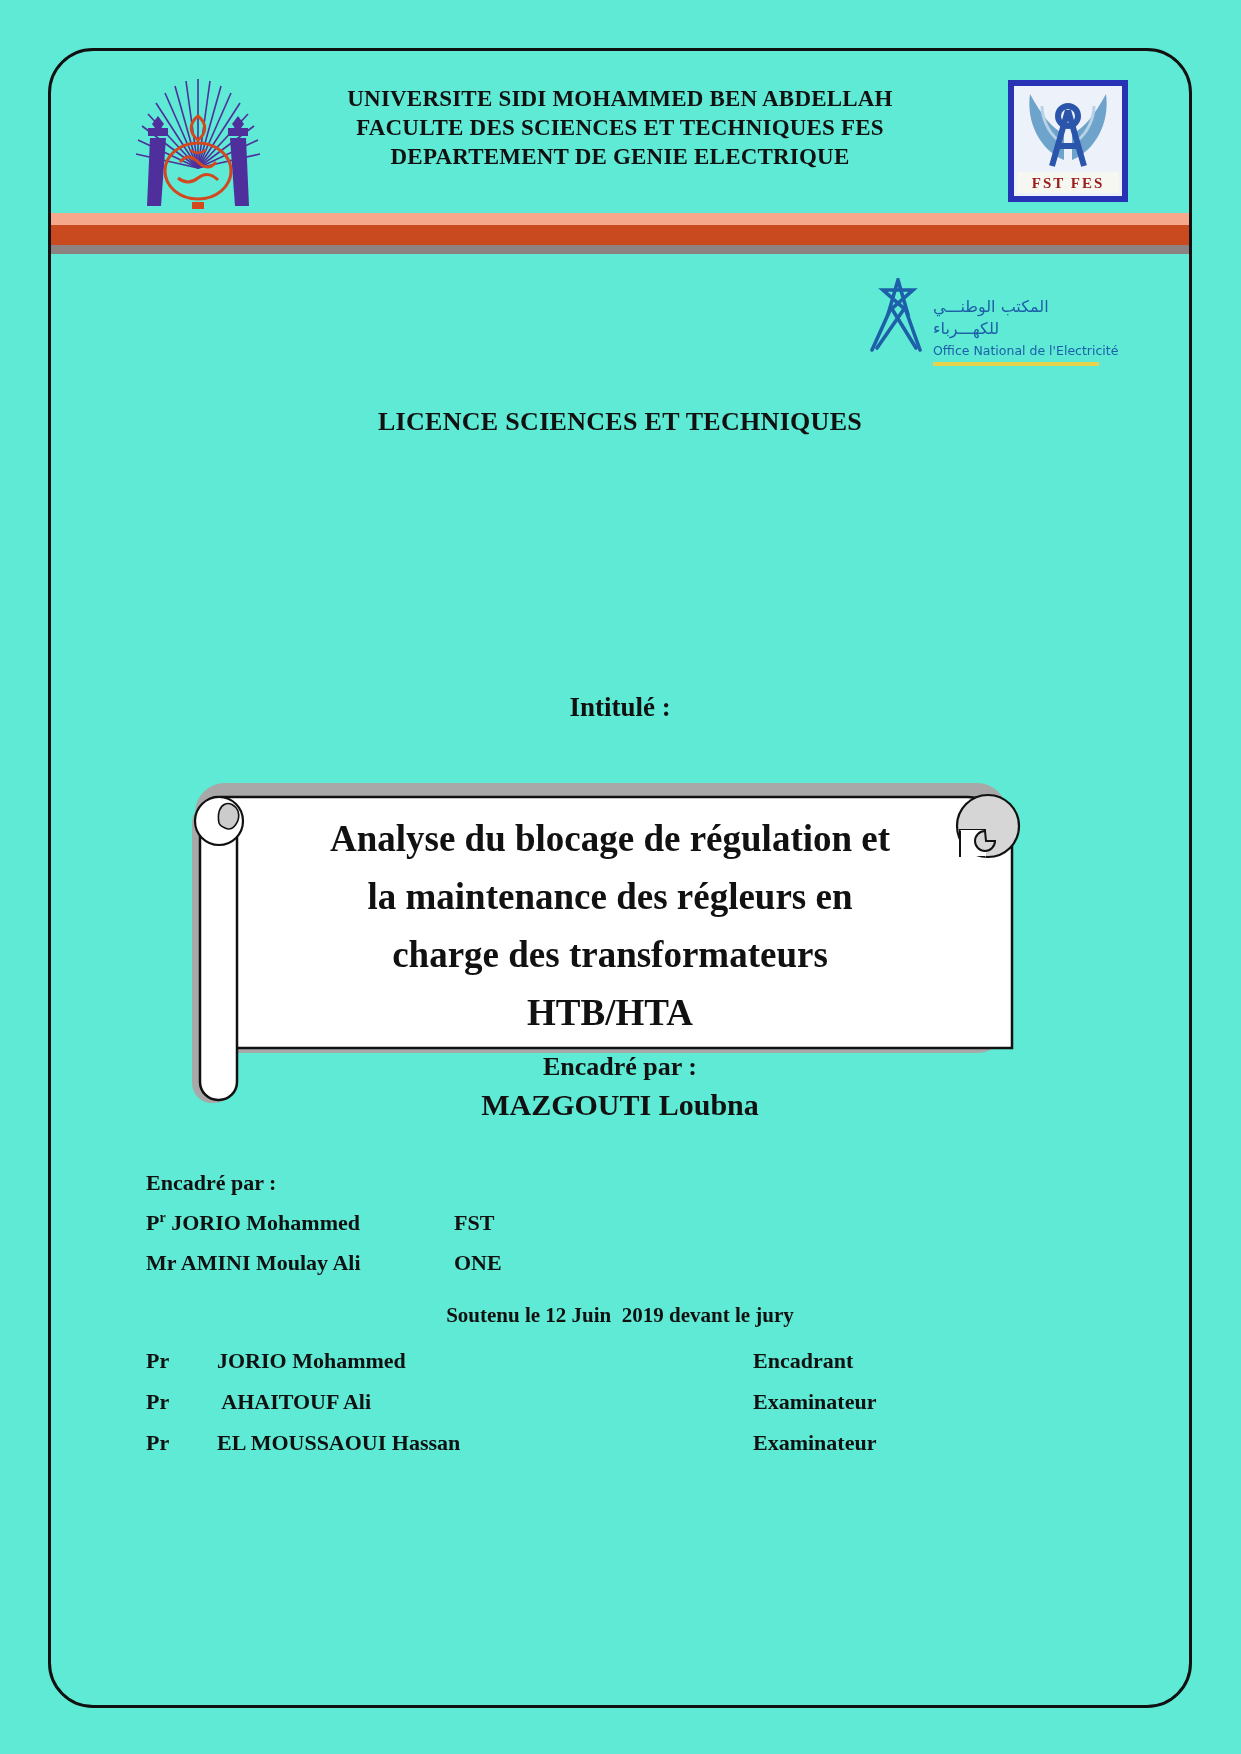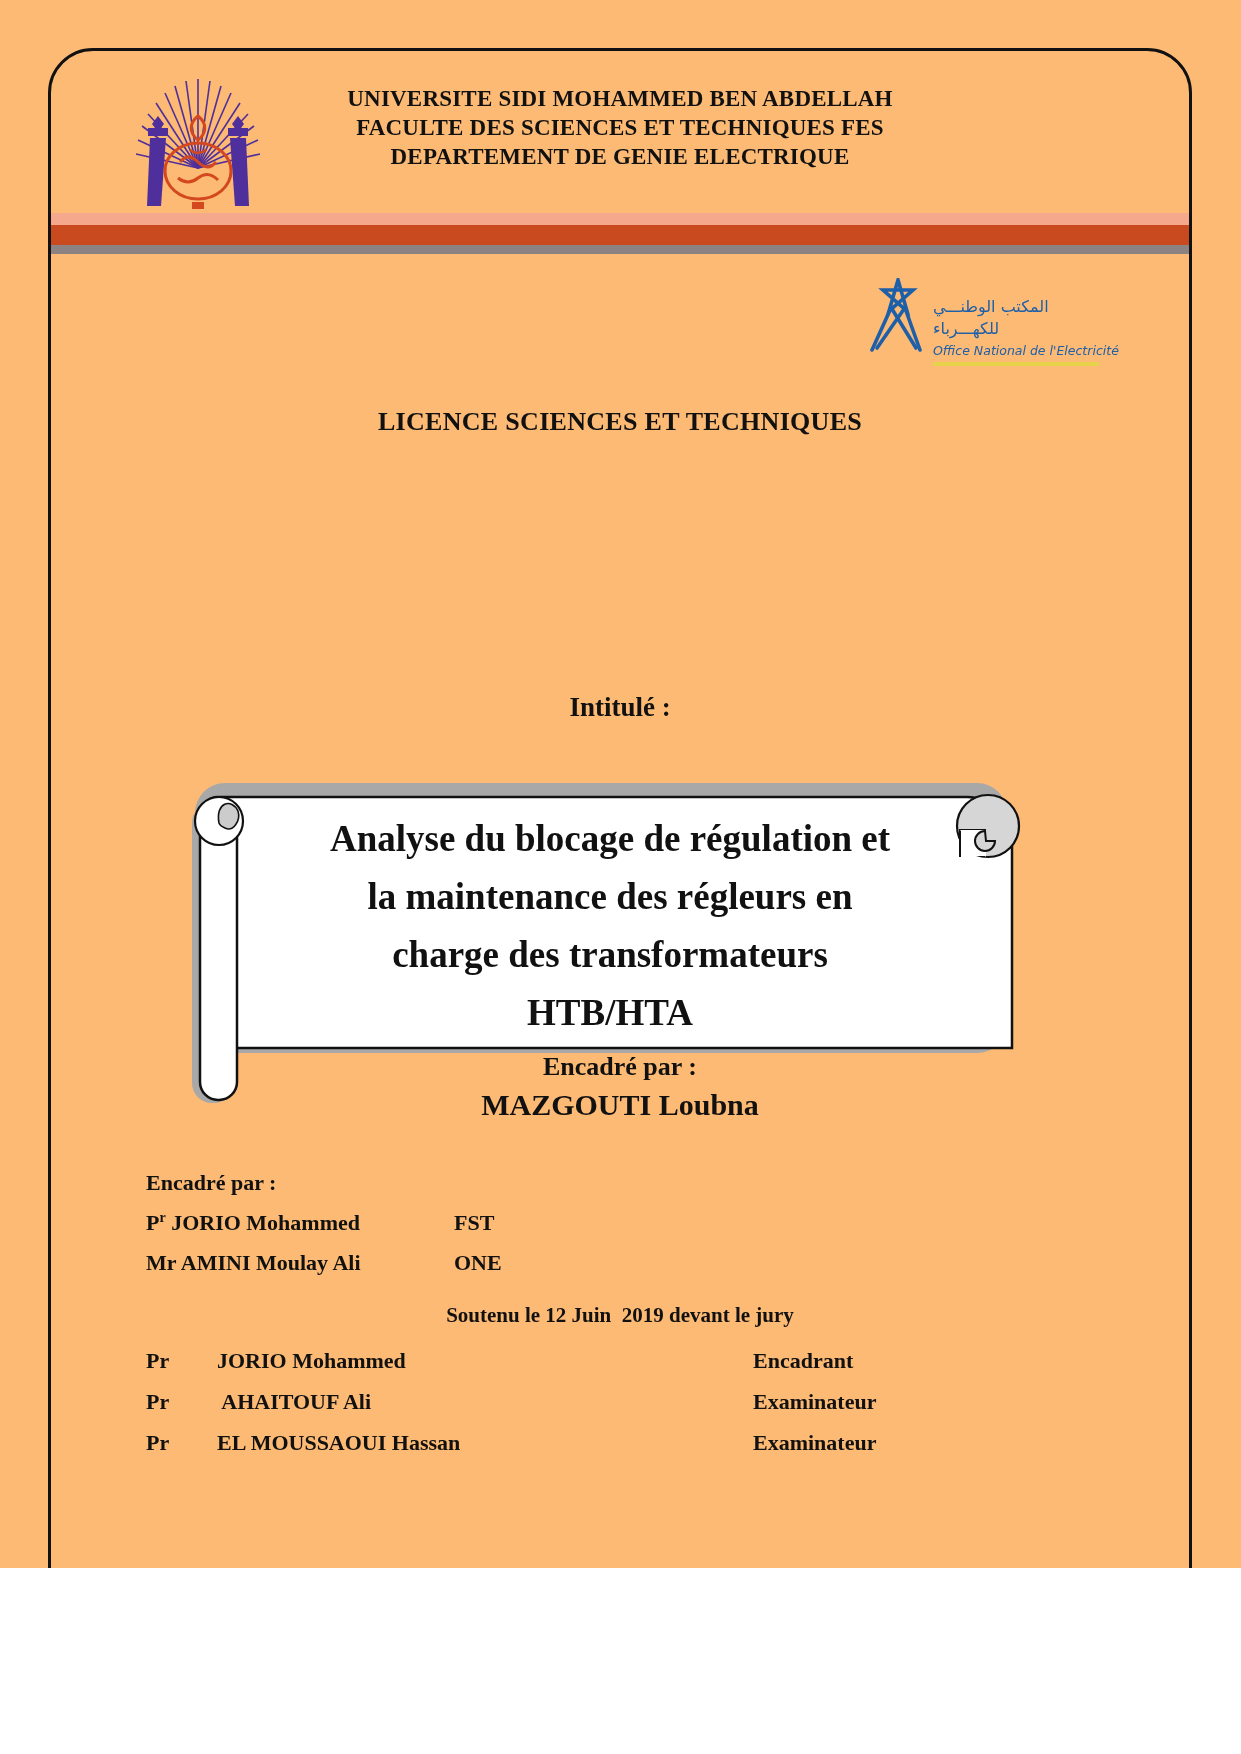--- a/index.html
+++ b/index.html
@@ -1,33 +1,33 @@
 <!DOCTYPE html>
 <html><head>
 <meta charset="utf-8">
 <style>
   html,body{margin:0;padding:0;background:#fff;}
-  .page{position:relative;width:1241px;height:1568px;background:#fdba74;
+  .page{position:relative;width:1241px;height:1754px;background:#5eead4;
         font-family:"Liberation Serif", serif;color:#111;overflow:hidden;}
   .abs{position:absolute;}
   .centered{position:absolute;left:50px;width:1140px;text-align:center;}
   
   .page-border{position:absolute;left:48px;top:48px;width:1138px;height:1654px;
         border:3px solid #111;border-radius:45px;}
   
   .header-text{top:84px;font-weight:bold;font-size:23px;line-height:29px;letter-spacing:.2px;}
   
   .bar{position:absolute;left:51px;width:1138px;}
   .bar-salmon{top:213px;height:12px;background:#f5a88c;}
   .bar-orange{top:225px;height:20px;background:#c94a1e;}
   .bar-gray{top:245px;height:9px;background:#8d8282;}
   
   .one-text{position:absolute;left:933px;top:296px;width:170px;color:#1d5fa8;}
   .one-ar{display:block;direction:rtl;font-family:"DejaVu Sans",sans-serif;font-size:16px;line-height:22px;text-align:left;}
-  .one-fr{display:block;font-family:"DejaVu Sans",sans-serif;font-size:12.5px;line-height:16px;margin-top:3px;white-space:nowrap;font-style:italic;}
+  .one-fr{display:block;font-family:"DejaVu Sans",sans-serif;font-size:12.5px;line-height:16px;margin-top:3px;white-space:nowrap;}
   .one-underline{display:block;width:166px;height:4px;background:#e6d24b;margin-top:3px;}
   .licence1{top:407px;font-size:26px;font-weight:bold;letter-spacing:.3px;}
   .licence2{top:459px;font-size:25px;font-weight:bold;}
   .rapport{top:576px;font-size:23px;font-weight:bold;letter-spacing:.3px;}
   .intitule{top:692px;font-size:27px;font-weight:bold;}
   
   .scroll-title{position:absolute;left:215px;top:810px;width:790px;text-align:center;
         font-size:37px;font-weight:bold;line-height:58px;z-index:5;}
   .realise-label{top:1052px;font-size:26px;font-weight:bold;z-index:5;}
   .author{top:1088px;font-size:30px;font-weight:bold;z-index:5;}
@@ -91,20 +91,33 @@
       <rect x="64" y="126" width="12" height="7" fill="#d4481f"></rect>
     </svg>
   </div>
 
   <div class="centered header-text">
     <div>UNIVERSITE SIDI MOHAMMED BEN ABDELLAH</div>
     <div>FACULTE DES SCIENCES ET TECHNIQUES FES</div>
     <div>DEPARTEMENT DE GENIE ELECTRIQUE</div>
   </div>
 
+  <div class="abs" style="left:1008px;top:80px;width:120px;height:122px;">
+    <svg width="120" height="122" viewBox="0 0 120 122">
+      <rect x="3" y="3" width="114" height="116" fill="#edf2fa" stroke="#2733b4" stroke-width="6"></rect>
+      <path d="M56 80 C32 70 18 42 22 14 C34 36 44 48 56 54 Z" fill="#6ea3cc"></path>
+      <path d="M64 80 C88 70 102 42 98 14 C86 36 76 48 64 54 Z" fill="#6ea3cc"></path>
+      <path d="M50 60 C40 52 34 38 34 26" stroke="#b8d2e6" stroke-width="3" fill="none"></path>
+      <path d="M70 60 C80 52 86 38 86 26" stroke="#b8d2e6" stroke-width="3" fill="none"></path>
+      <circle cx="60" cy="36" r="10" fill="none" stroke="#2a55aa" stroke-width="6"></circle>
+      <path d="M60 30 L44 86 M60 30 L76 86 M50 66 H70" stroke="#2a55aa" stroke-width="6" fill="none"></path>
+      <rect x="9" y="92" width="102" height="21" fill="#f7f7f2"></rect>
+      <text x="60" y="108" text-anchor="middle" font-family="Liberation Serif, serif" font-weight="bold" font-size="15" letter-spacing="2" fill="#9b1b1b">FST FES</text>
+    </svg>
+  </div>
 
   <div class="bar bar-salmon"></div>
   <div class="bar bar-orange"></div>
   <div class="bar bar-gray"></div>
 
   <div class="abs" style="left:862px;top:278px;width:70px;height:74px;">
     <svg width="70" height="74" viewBox="0 0 70 74">
       <g stroke="#1d5fa8" stroke-width="3.6" fill="none" stroke-linecap="round">
         <path d="M36 2 L27 33 L51 12 L21 12 L45 33 Z"></path>
         <path d="M29 30 L10 72"></path>

